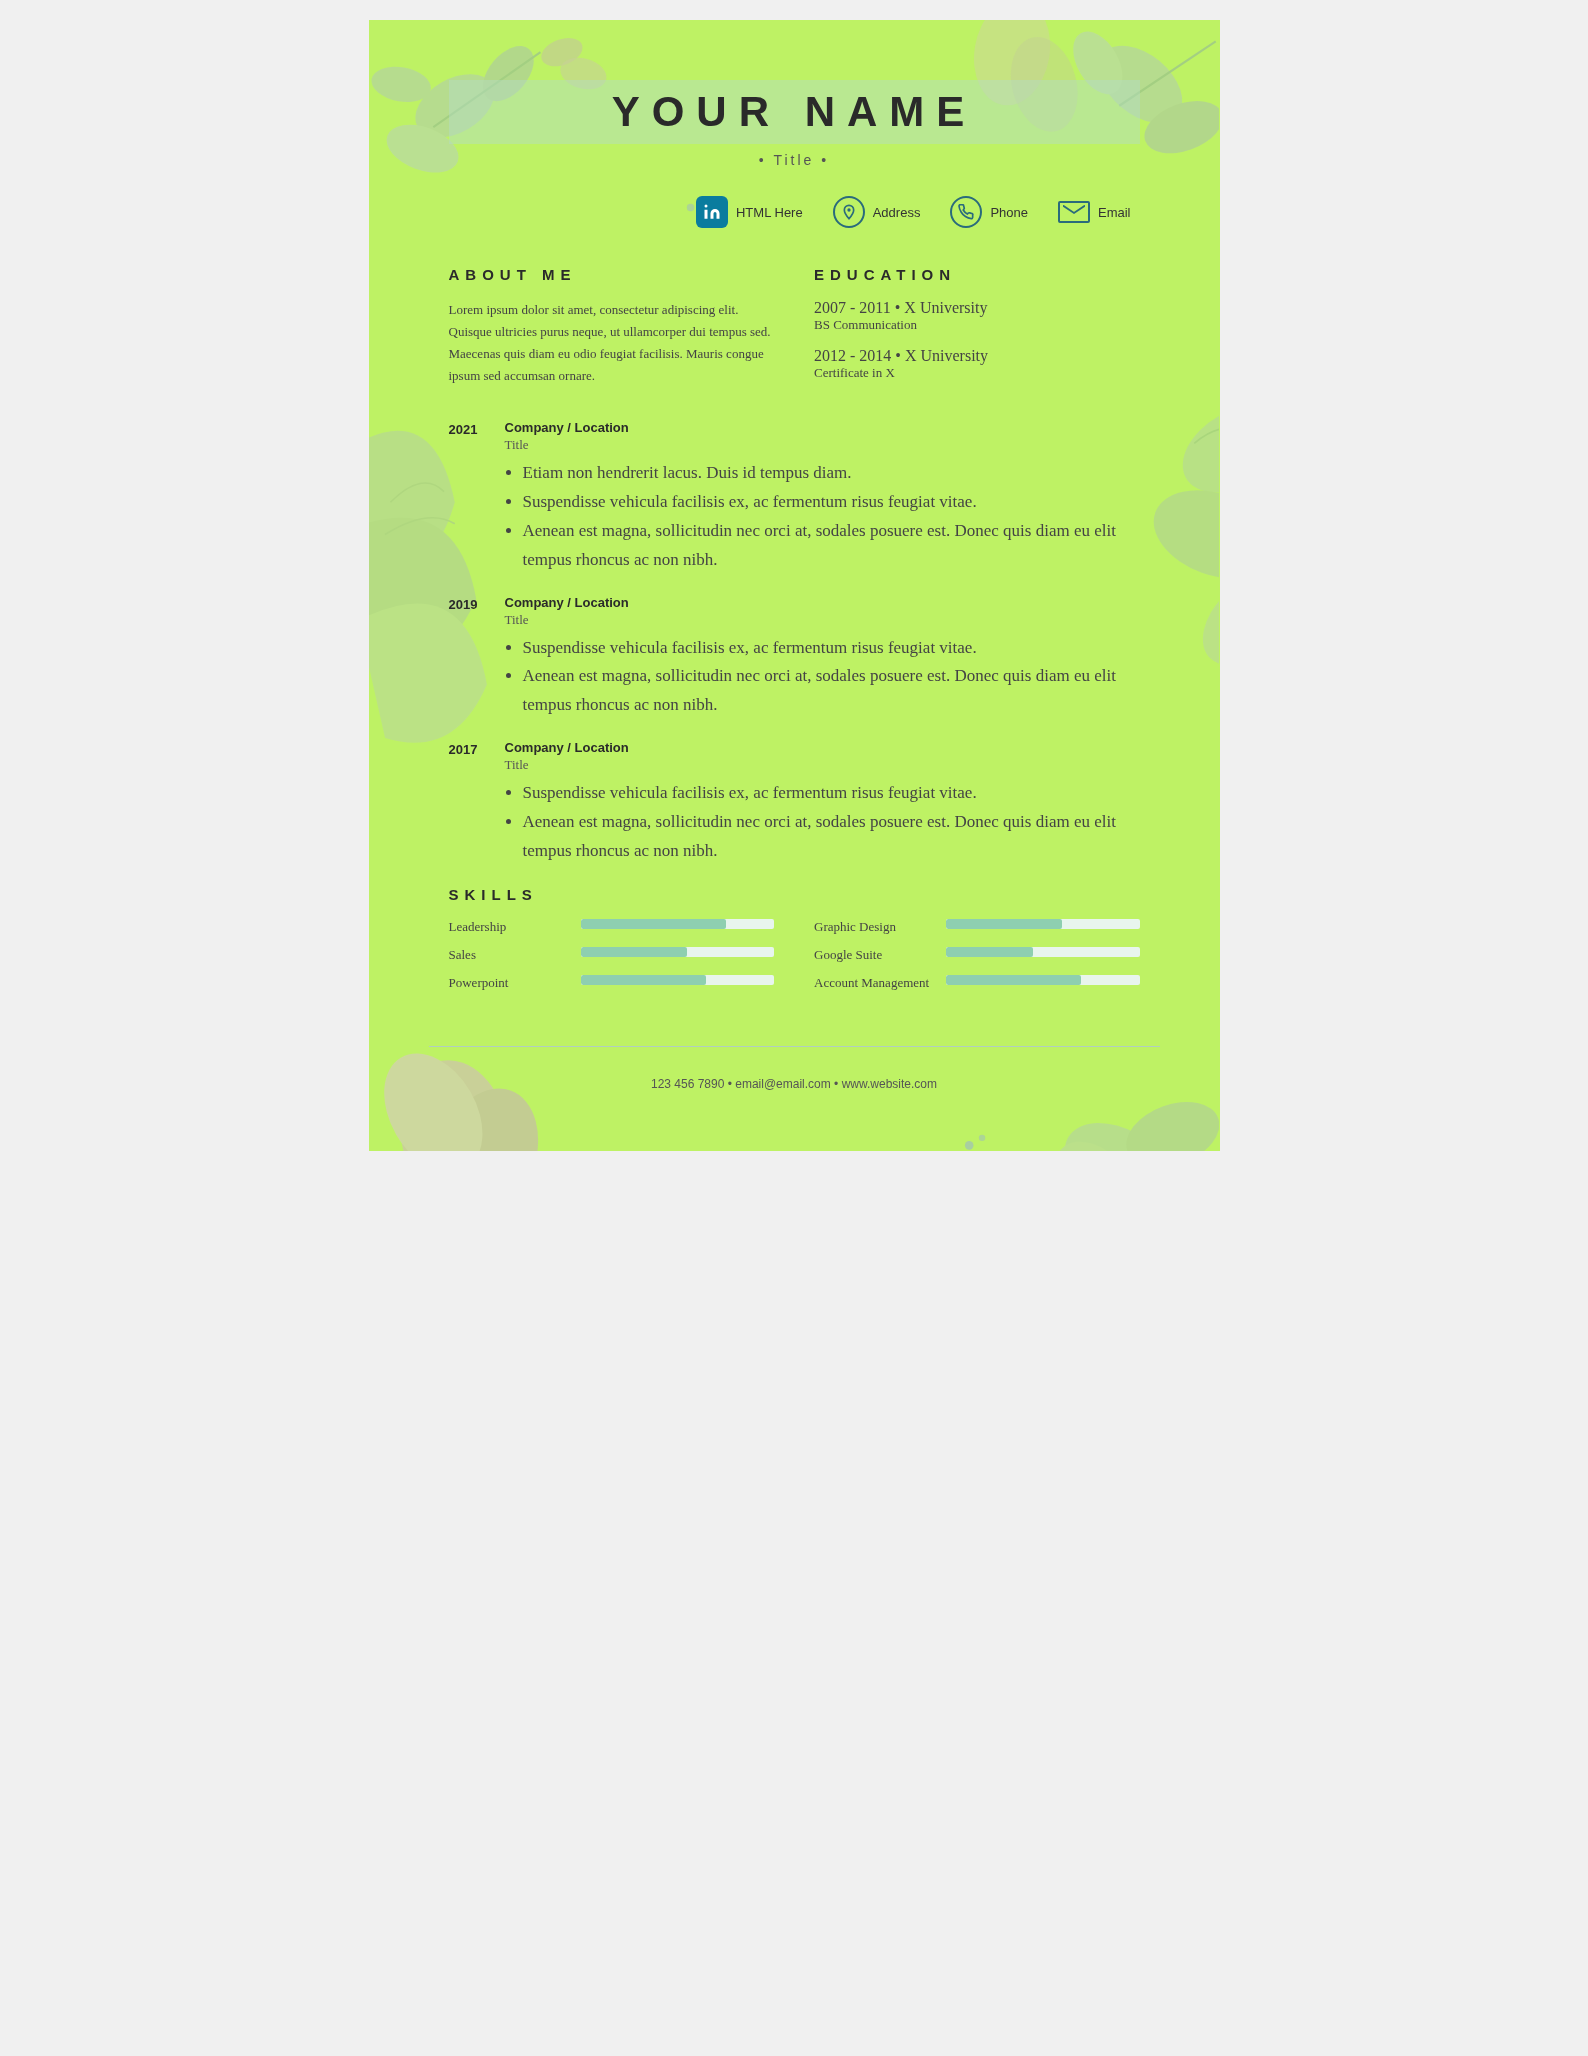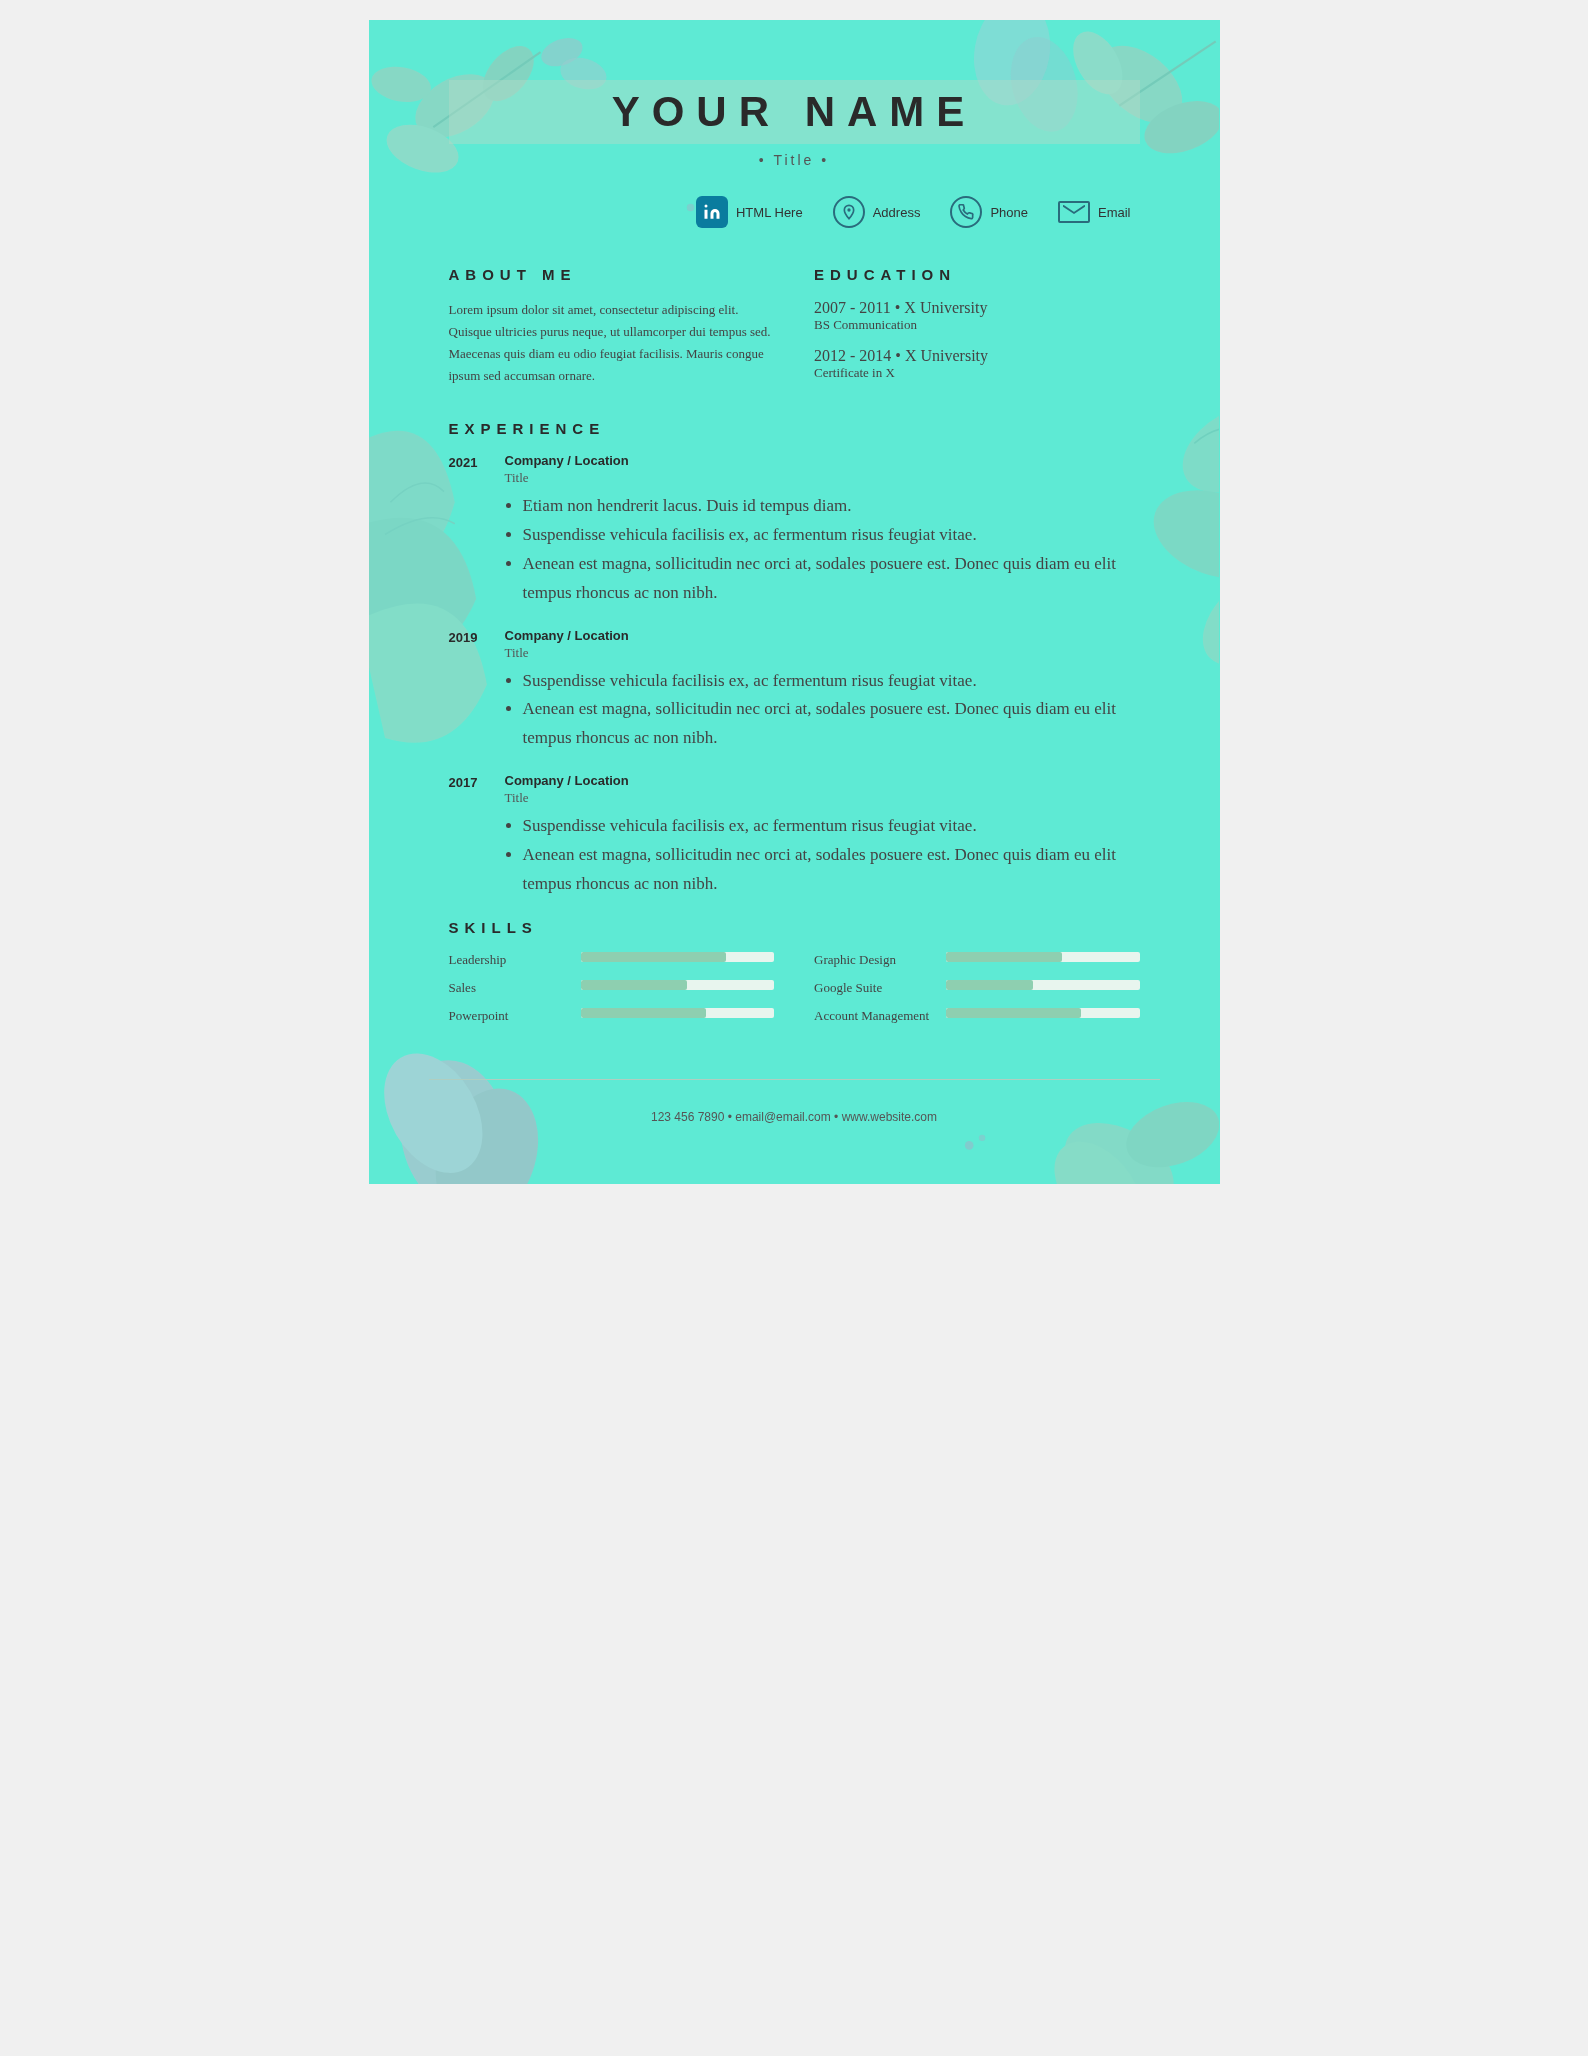--- a/index.html
+++ b/index.html
@@ -10,21 +10,21 @@
       display: flex;
       justify-content: center;
       align-items: flex-start;
       min-height: 100vh;
       padding: 20px;
     }
 
     .page {
       width: 851px;
       min-height: 1122px;
-      background: #5eead4;
+      background: #bef264;
       position: relative;
       overflow: hidden;
       padding: 0;
     }
 
     
     .bg-decoration {
       position: absolute;
       top: 0; left: 0; right: 0; bottom: 0;
       pointer-events: none;
@@ -390,21 +390,20 @@
     </div>
               <div class="edu-entry">
       <div class="edu-dates">2012 - 2014 • X University</div>
       <div class="edu-degree">Certificate in X</div>
     </div>
             </div>
         </div>
       </div>
 
       <div class="experience-section">
-        <div class="section-title">EXPERIENCE</div>
         <div id="exp-entries">
             <div class="exp-entry">
       <div class="exp-year">2021</div>
       <div class="exp-details">
         <div class="exp-company">Company / Location</div>
         <div class="exp-title">Title</div>
         <ul class="exp-bullets">
                   <li>Etiam non hendrerit lacus. Duis id tempus diam.</li>
                   <li>Suspendisse vehicula facilisis ex, ac fermentum risus feugiat vitae.</li>
                   <li>Aenean est magna, sollicitudin nec orci at, sodales posuere est. Donec quis diam eu elit tempus rhoncus ac non nibh.</li>

